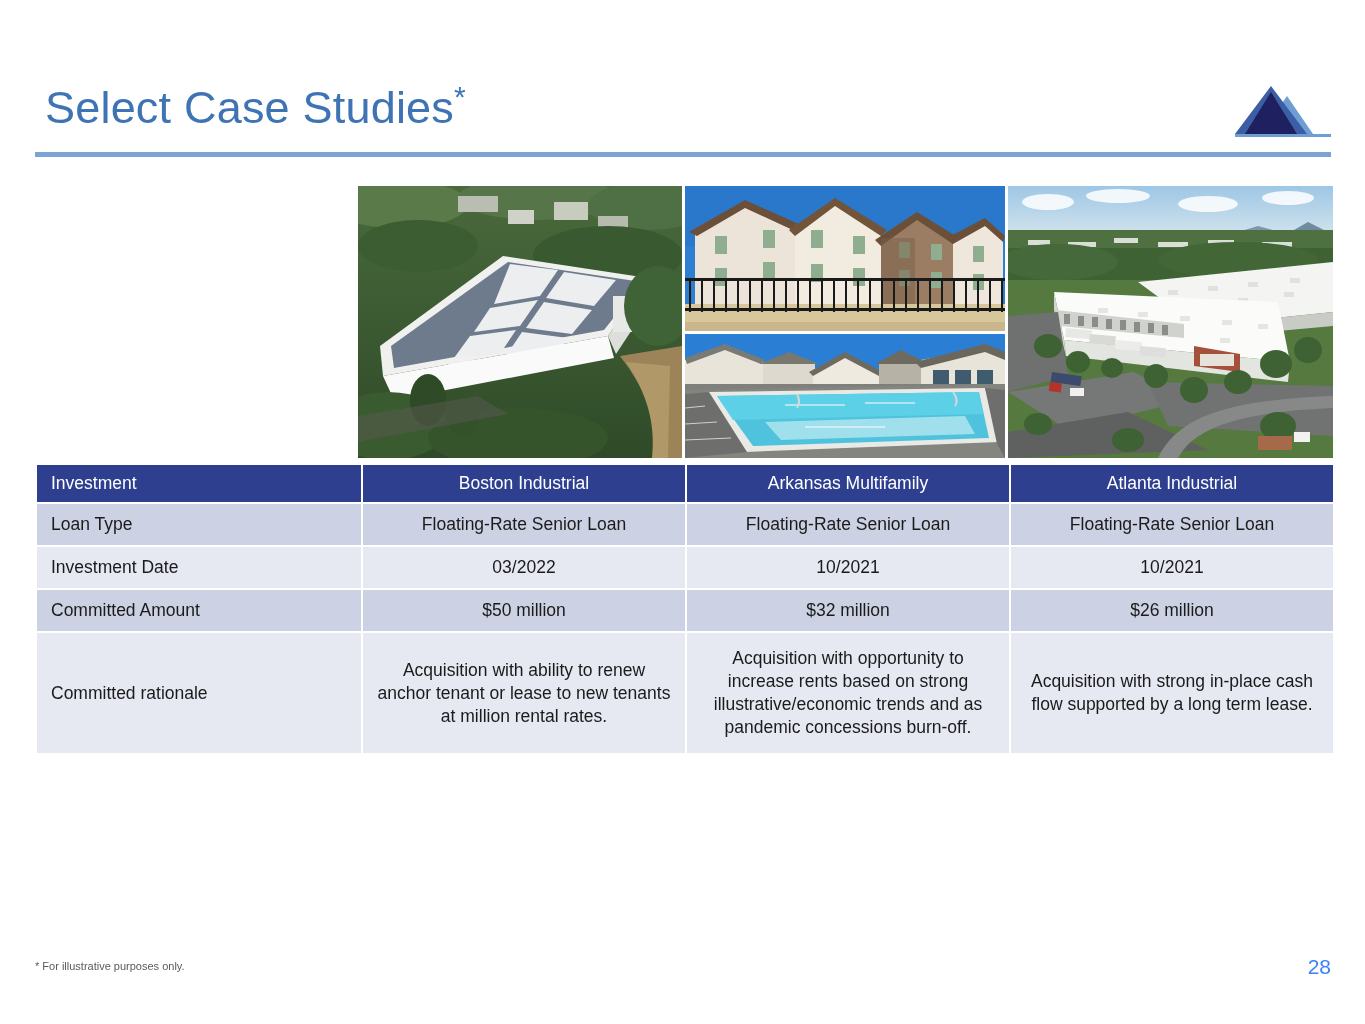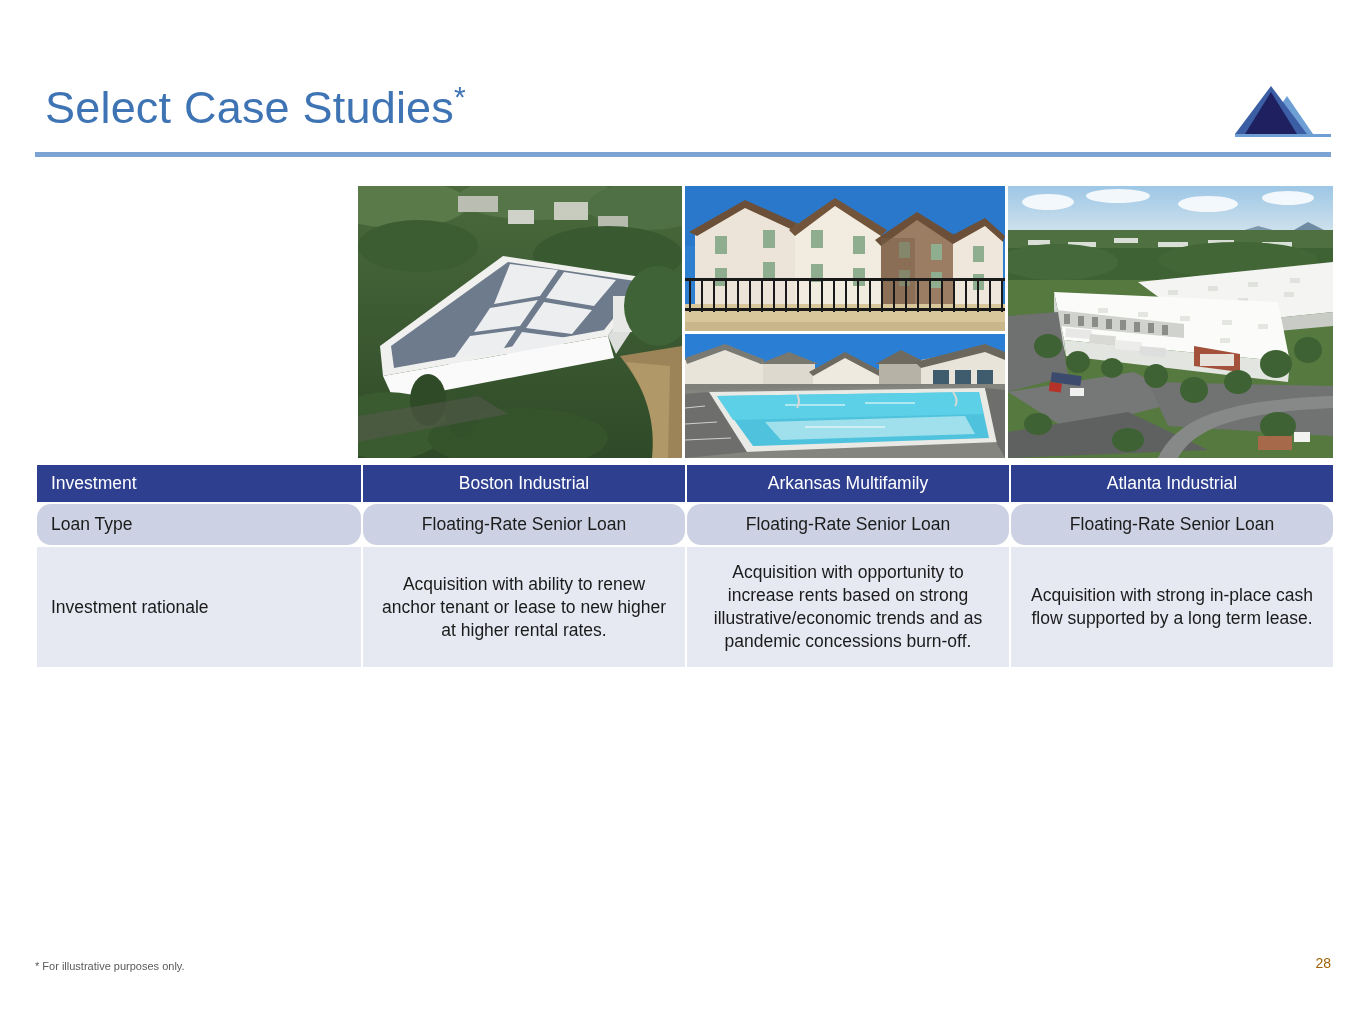--- a/index.html
+++ b/index.html
@@ -100,21 +100,21 @@
     color: #ffffff;
     font-weight: 400;
     height: 32px;
     padding-top: 7px;
     padding-bottom: 7px;
   }
   .case-table th.rowlabel, .case-table td.rowlabel {
     text-align: left;
     padding-left: 14px;
   }
-  .row-a td { background: #ccd2e3; border-radius: 14px; }
+  .row-a td { background: #ccd2e3; }
   .row-b td { background: #e6e8f2; }
 
   .col-label { width: 324px; }
   .col-data  { width: 322px; }
 
   .r-collateral td { height: 62px; }
   .r-rationale td  { height: 120px; padding-left: 14px; padding-right: 14px; }
   .r-rationale td.rowlabel { padding-left: 14px; }
 
   
@@ -123,22 +123,22 @@
     left: 35px;
     top: 960px;
     font-size: 11px;
     color: #5a5a5a;
     white-space: nowrap;
   }
   .page-number {
     position: absolute;
     right: 34px;
     top: 955px;
-    font-size: 14px;
-    color: #a16207;
+    font-size: 21px;
+    color: #3b82f6;
     text-align: center;
   }
 </style>
 </head>
 <body>
 
 <div class="slide">
 
   <div class="page-title"><span>Select Case Studies</span><span class="asterisk">*</span></div>
   <div class="title-rule"></div>
@@ -442,23 +442,35 @@
         <th>Atlanta Industrial</th>
       </tr>
     </thead>
     <tbody>
       <tr class="row-a">
         <td class="rowlabel">Loan Type</td>
         <td>Floating-Rate Senior Loan</td>
         <td>Floating-Rate Senior Loan</td>
         <td>Floating-Rate Senior Loan</td>
       </tr>
+      <tr class="row-b">
+        <td class="rowlabel">Investment Date</td>
+        <td>03/2022</td>
+        <td>10/2021</td>
+        <td>10/2021</td>
+      </tr>
+      <tr class="row-a">
+        <td class="rowlabel">Committed Amount</td>
+        <td>$50 million</td>
+        <td>$32 million</td>
+        <td>$26 million</td>
+      </tr>
       <tr class="row-b r-rationale">
-        <td class="rowlabel">Investment rationale</td>
-        <td>Acquisition with ability to renew anchor tenant or lease to new higher at higher rental rates.</td>
+        <td class="rowlabel">Committed rationale</td>
+        <td>Acquisition with ability to renew anchor tenant or lease to new tenants at million rental rates.</td>
         <td>Acquisition with opportunity to increase rents based on strong illustrative/economic trends and as pandemic concessions burn-off.</td>
         <td>Acquisition with strong in-place cash flow supported by a long term lease.</td>
       </tr>
     </tbody>
   </table>
 
   <div class="footnote">* For illustrative purposes only.</div>
   <div class="page-number">28</div>
 
 </div>

